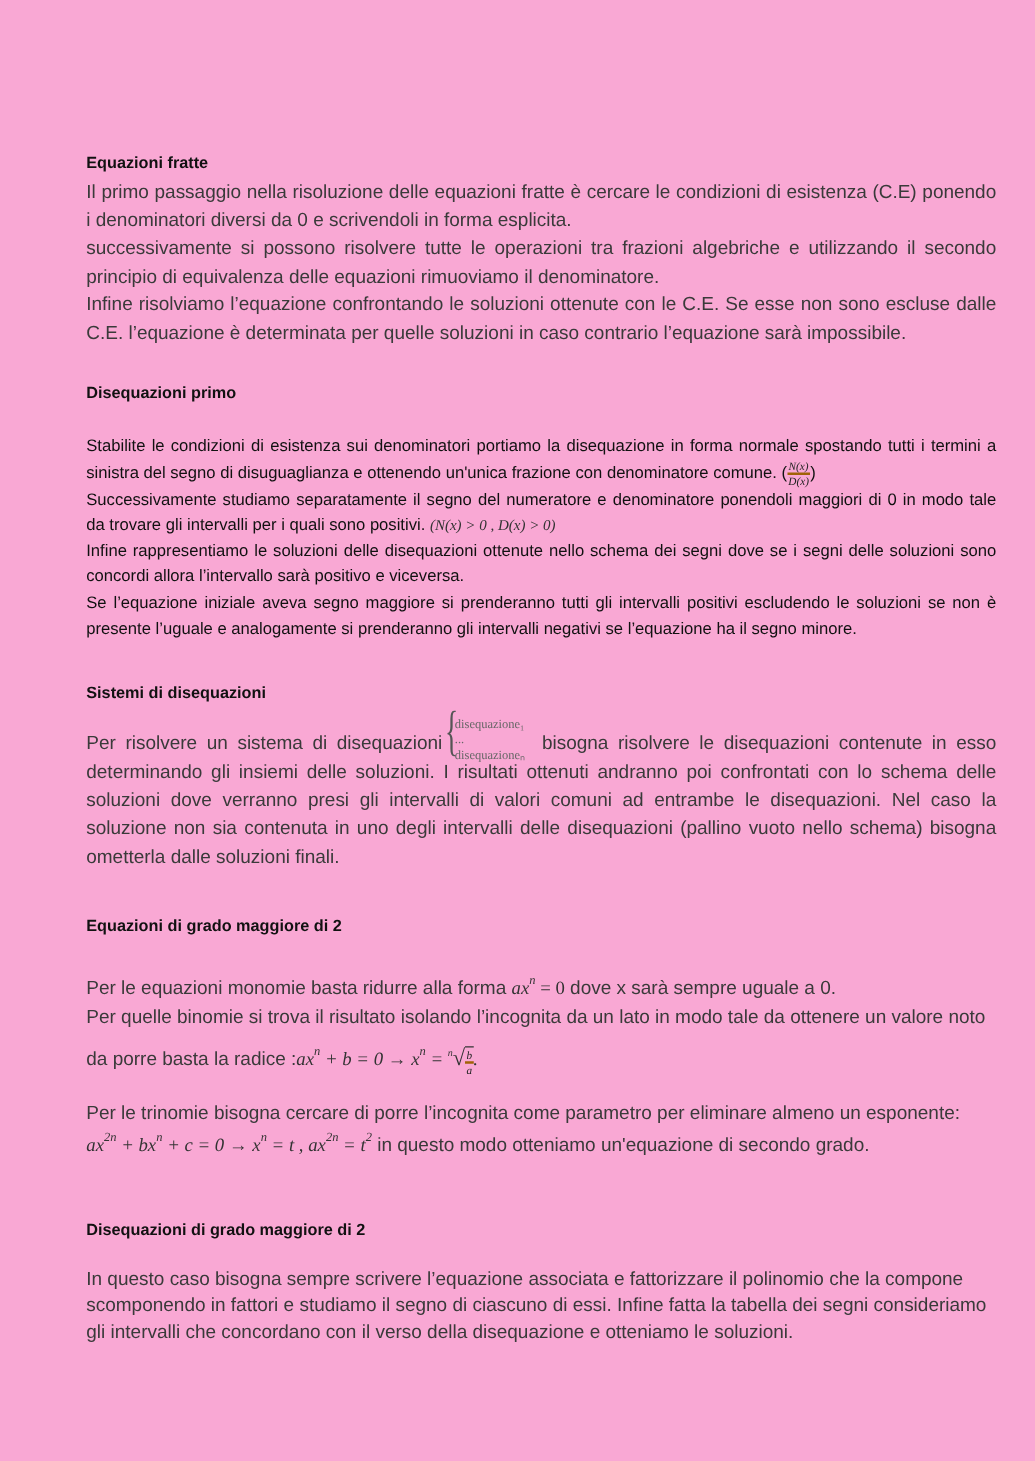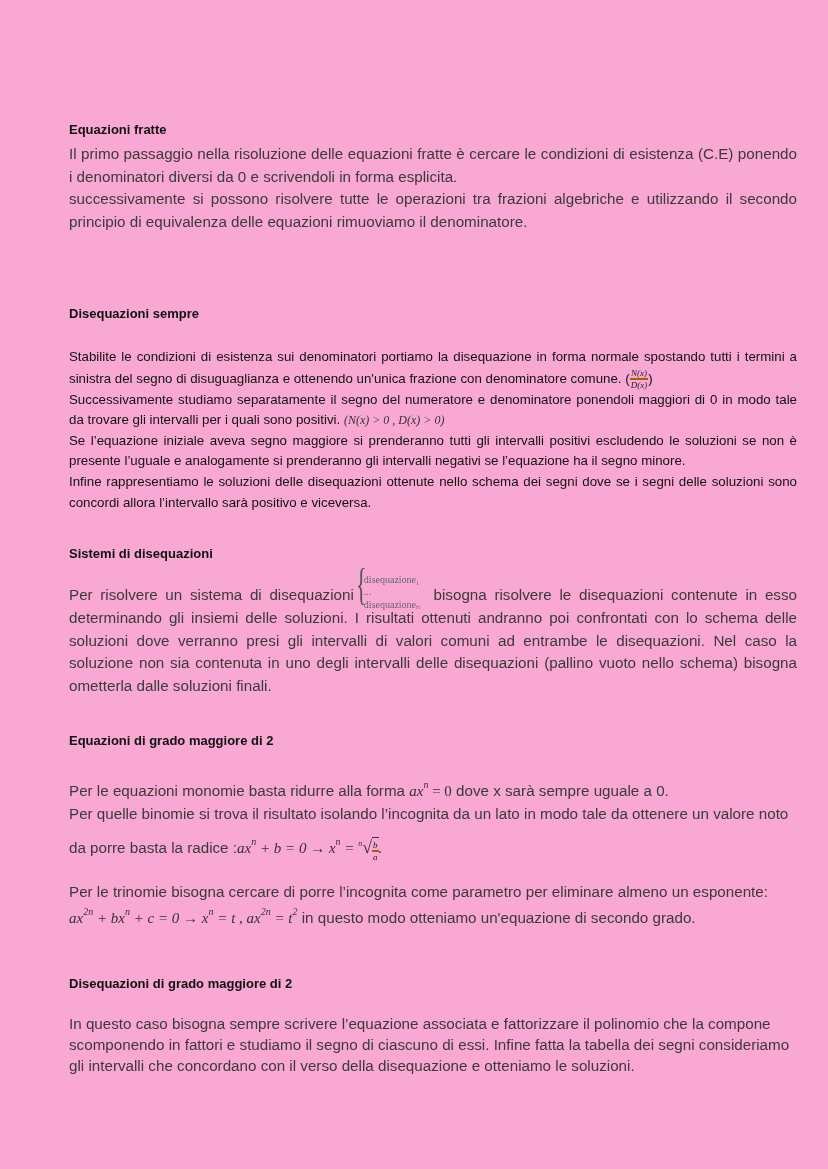--- a/index.html
+++ b/index.html
@@ -26,34 +26,35 @@
 </head>
 <body>
 
 <div class="page">
 
   <div class="section" style="top:122px;">
     <h3 class="heading">Equazioni fratte</h3>
     <div style="margin-top:6px;">
       <p class="p-large">Il primo passaggio nella risoluzione delle equazioni fratte è cercare le condizioni di esistenza (C.E) ponendo i denominatori diversi da 0 e scrivendoli in forma esplicita.</p>
       <p class="p-large">successivamente si possono risolvere tutte le operazioni tra frazioni algebriche e utilizzando il secondo principio di equivalenza delle equazioni rimuoviamo il denominatore.</p>
+      <p class="p-large">Infine risolviamo l’equazione confrontando le soluzioni ottenute con le C.E. Se esse non sono escluse dalle C.E.  l’equazione è determinata per quelle soluzioni in caso contrario l’equazione sarà impossibile.</p>
     </div>
   </div>
 
   <div class="section" style="top:306px;">
-    <h3 class="heading">Disequazioni sempre</h3>
+    <h3 class="heading">Disequazioni primo</h3>
     <div style="margin-top:26px;">
       <p class="p-small">
         <span>Stabilite le condizioni di esistenza sui denominatori portiamo la disequazione in forma normale spostando tutti i termini a sinistra del segno di disuguaglianza e ottenendo un'unica frazione con denominatore comune. (</span><span class="frac"><span class="num">N(x)</span><span class="den">D(x)</span></span><span>)</span>
       </p>
       <p class="p-small">
         <span>Successivamente studiamo separatamente il segno del numeratore e denominatore ponendoli maggiori di 0 in modo tale da trovare gli intervalli per i quali sono positivi. </span><span class="math" style="font-size:12px;">(N(x) &gt; 0 , D(x) &gt; 0)</span>
       </p>
+      <p class="p-small">Infine rappresentiamo le soluzioni delle disequazioni ottenute nello schema dei segni dove se i segni delle soluzioni sono concordi allora l’intervallo sarà positivo e viceversa.</p>
       <p class="p-small">Se l’equazione iniziale aveva segno maggiore si prenderanno tutti gli intervalli positivi escludendo le soluzioni se non è presente l’uguale e analogamente si prenderanno gli intervalli negativi se l’equazione ha il segno minore.</p>
-      <p class="p-small">Infine rappresentiamo le soluzioni delle disequazioni ottenute nello schema dei segni dove se i segni delle soluzioni sono concordi allora l’intervallo sarà positivo e viceversa.</p>
     </div>
   </div>
 
   <div class="section" style="top:546px;">
     <h3 class="heading">Sistemi di disequazioni</h3>
     <div style="margin-top:4px;">
       <p class="p-large">
         <span>Per risolvere un sistema di disequazioni</span><span class="system"><span class="brace">{</span><span class="row" style="top:4px;">disequazione₁</span><span class="row" style="top:16px;">...</span><span class="row" style="top:29px;">disequazioneₙ</span></span><span> bisogna risolvere le disequazioni contenute in esso determinando gli insiemi delle soluzioni. I risultati ottenuti andranno poi confrontati con lo schema delle soluzioni dove verranno presi gli intervalli di valori comuni ad entrambe le disequazioni. Nel caso la soluzione non sia contenuta in uno degli intervalli delle disequazioni (pallino vuoto nello schema) bisogna ometterla dalle soluzioni finali.</span>
       </p>
     </div>

